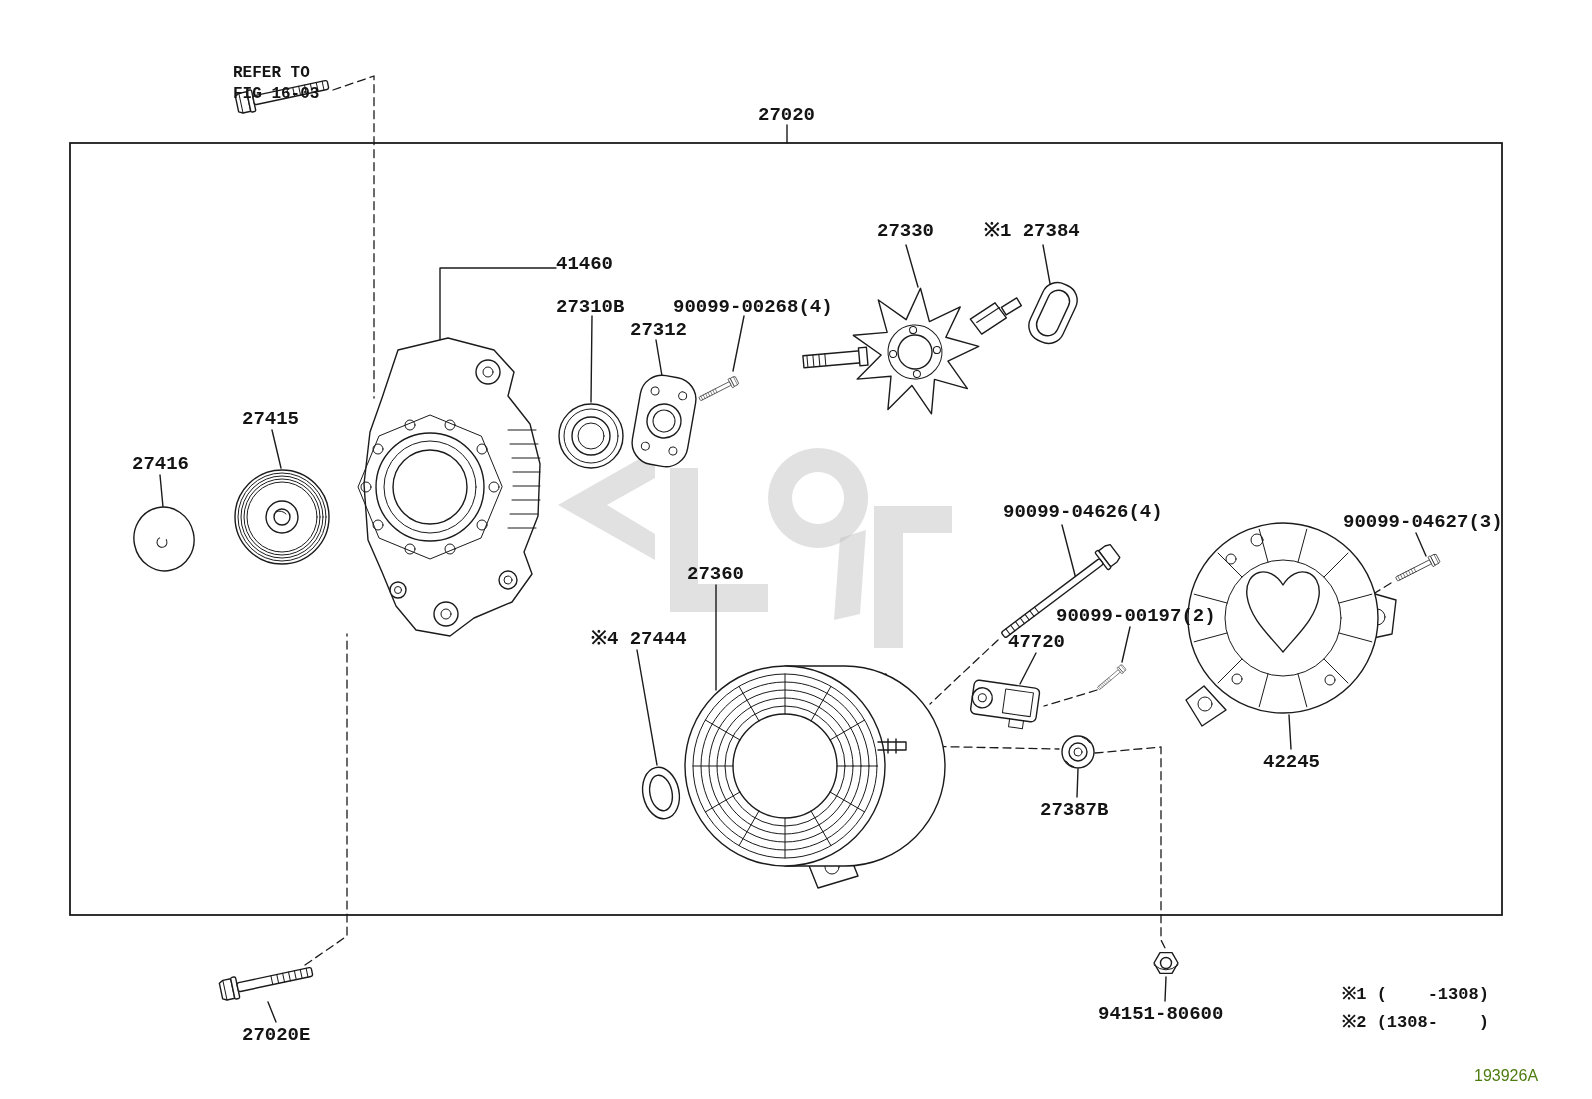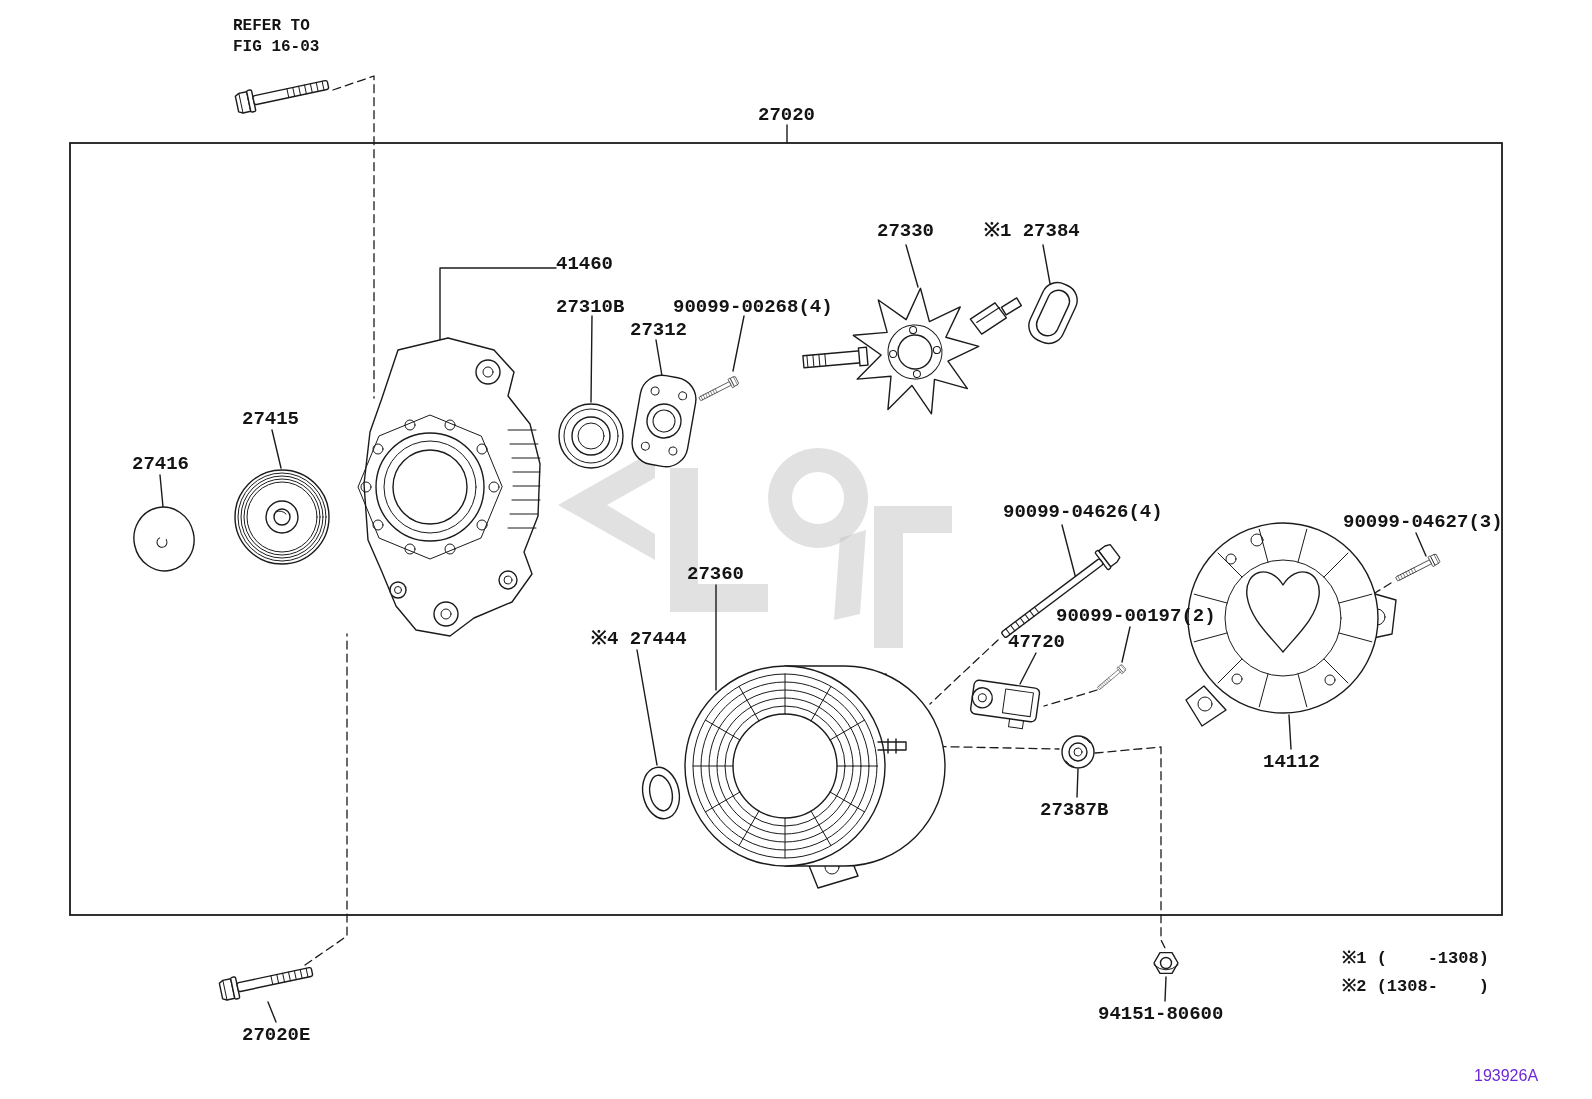--- a/index.html
+++ b/index.html
@@ -6,23 +6,23 @@
   .stage{
     position:relative;width:1592px;height:1099px;background:#fff;
     font-family:"Liberation Mono","DejaVu Sans Mono",monospace;
     color:#141414;overflow:hidden;
   }
   .art{position:absolute;left:0;top:0;}
   .lbl{
     position:absolute;font-weight:700;font-size:19px;line-height:1.25;
     white-space:pre;color:#141414;letter-spacing:0;
   }
-  .lbl.small{font-size:16px;line-height:1.3;}
-  .lbl.note{font-size:17px;}
-  .lbl.plain{font-family:"Liberation Sans","DejaVu Sans",sans-serif;font-weight:400;font-size:16px;color:#6d28d9;}
+  .lbl.small{font-size:16px;line-height:1.3;margin-top:47px;}
+  .lbl.note{font-size:17px;margin-top:36px;}
+  .lbl.plain{font-family:"Liberation Sans","DejaVu Sans",sans-serif;font-weight:400;font-size:16px;color:#4d7c0f;}
   
   .ln{fill:none;stroke:#1b1b1b;stroke-width:1.4;stroke-linecap:round;stroke-linejoin:round;}
   .th{stroke-width:1;}
   .fw{fill:#ffffff;stroke:#1b1b1b;stroke-width:1.4;stroke-linejoin:round;}
   .dash{fill:none;stroke:#1b1b1b;stroke-width:1.3;stroke-dasharray:8 5;stroke-linecap:round;stroke-linejoin:round;}
   .wm{fill:#c3c3c3;opacity:.5;stroke:none;}
 </style>
 </head>
 <body>
 
@@ -257,21 +257,21 @@
   <div class="lbl" style="left:877px;top:220px">27330</div>
   <div class="lbl" style="left:984px;top:220px">※1 27384</div>
   <div class="lbl" style="left:242px;top:408px">27415</div>
   <div class="lbl" style="left:132px;top:453px">27416</div>
   <div class="lbl" style="left:1003px;top:501px">90099-04626(4)</div>
   <div class="lbl" style="left:1343px;top:511px">90099-04627(3)</div>
   <div class="lbl" style="left:687px;top:563px">27360</div>
   <div class="lbl" style="left:591px;top:628px">※4 27444</div>
   <div class="lbl" style="left:1008px;top:631px">47720</div>
   <div class="lbl" style="left:1056px;top:605px">90099-00197(2)</div>
-  <div class="lbl" style="left:1263px;top:751px">14112</div>
+  <div class="lbl" style="left:1263px;top:751px">42245</div>
   <div class="lbl" style="left:1040px;top:799px">27387B</div>
   <div class="lbl" style="left:242px;top:1024px">27020E</div>
   <div class="lbl" style="left:1098px;top:1003px">94151-80600</div>
   <div class="lbl note" style="left:1342px;top:948px">※1 (    -1308)</div>
   <div class="lbl note" style="left:1342px;top:976px">※2 (1308-    )</div>
   <div class="lbl plain" style="left:1474px;top:1066px">193926A</div>
 
 </div>
 
 </body></html>

